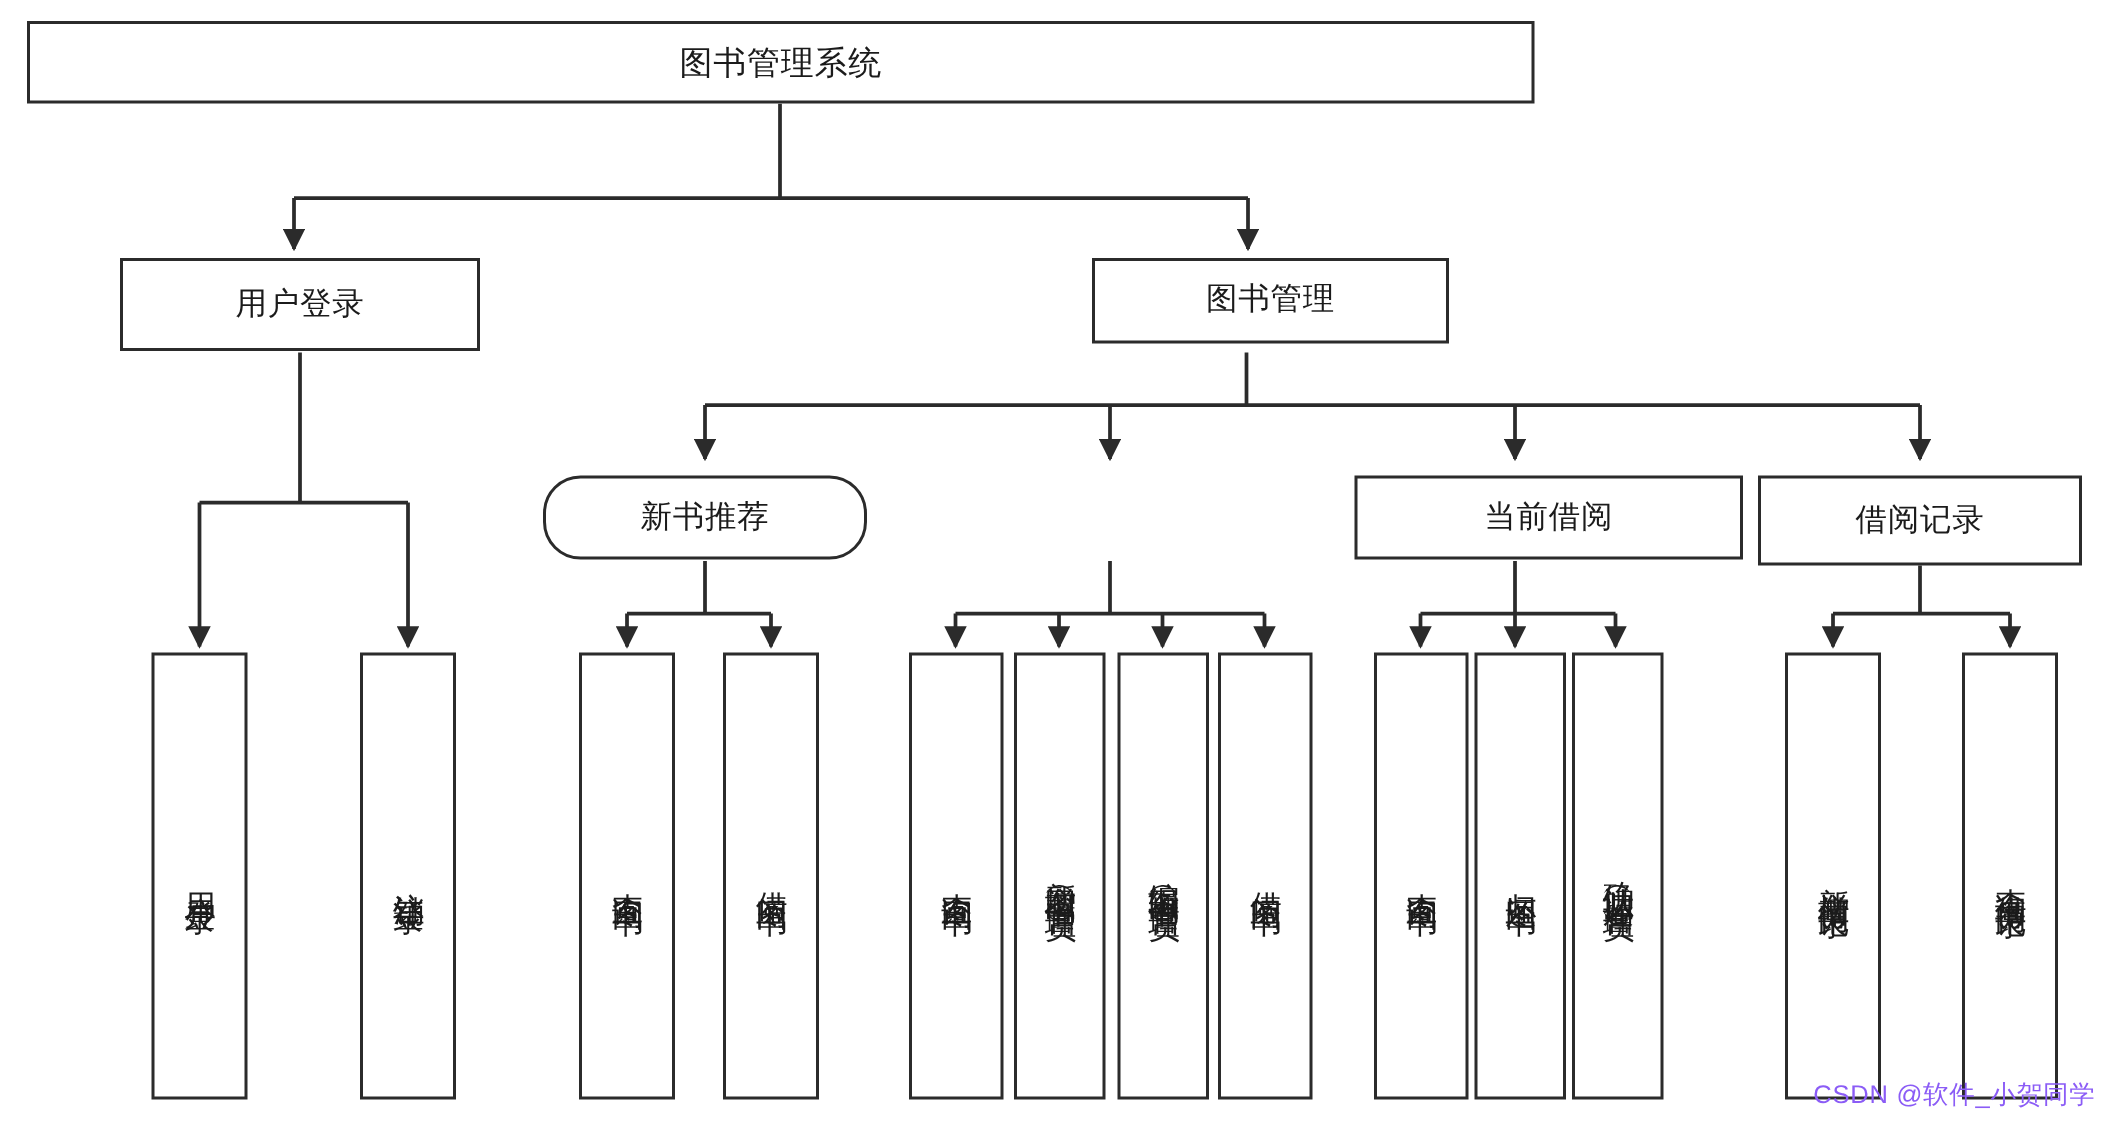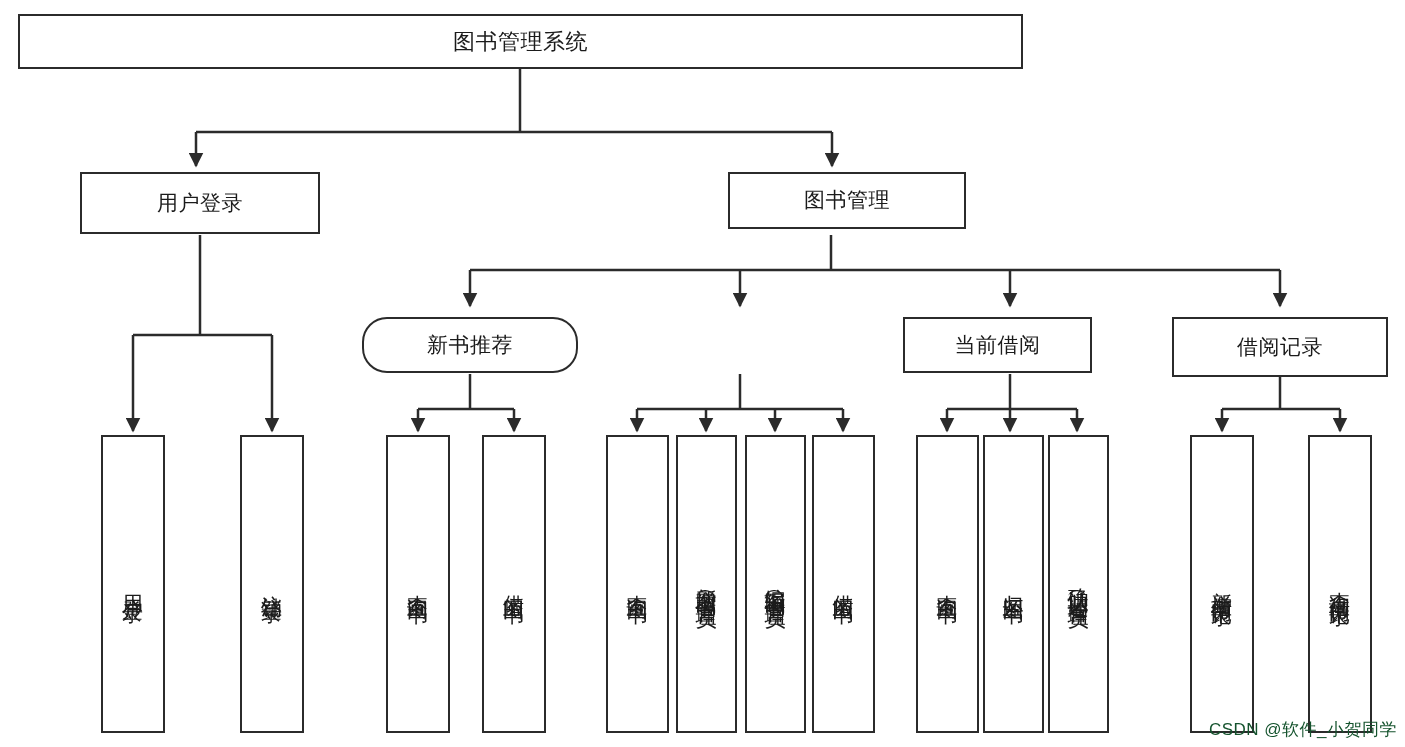--- a/index.html
+++ b/index.html
@@ -59,21 +59,21 @@
     font-size: 21px;
     letter-spacing: 3px;
     line-height: 1;
     white-space: nowrap;
   }
   .watermark {
     position: absolute;
     right: 8px;
     bottom: 6px;
     font-size: 17px;
-    color: #14532d;
+    color: #8b5cf6;
     white-space: nowrap;
     letter-spacing: 0.5px;
   }
 </style>
 </head>
 <body>
 
 <div id="canvas">
 
   <svg class="diagram-svg" viewBox="0 0 1405 747" xmlns="http://www.w3.org/2000/svg">
@@ -133,21 +133,21 @@
   <div class="node h" style="left:80px; top:172px; width:240px; height:62px;">
     <span class="label">用户登录</span>
   </div>
   <div class="node h" style="left:712px; top:172px; width:238px; height:57px;margin-left:16px;">
     <span class="label">图书管理</span>
   </div>
 
   <div class="node h" style="left:362px; top:317px; width:216px; height:56px;border-radius:25px;">
     <span class="label">新书推荐</span>
   </div>
-  <div class="node h" style="left:903px; top:317px; width:189px; height:56px;">
+  <div class="node h" style="left:903px; top:317px; width:259px; height:56px;">
     <span class="label">当前借阅</span>
   </div>
   <div class="node h" style="left:1172px; top:317px; width:216px; height:60px;">
     <span class="label">借阅记录</span>
   </div>
 
   <div class="node v" style="left:101px; top:435px; width:64px; height:298px;">
     <span class="label">用户登录</span>
   </div>
   <div class="node v" style="left:240px; top:435px; width:64px; height:298px;">

